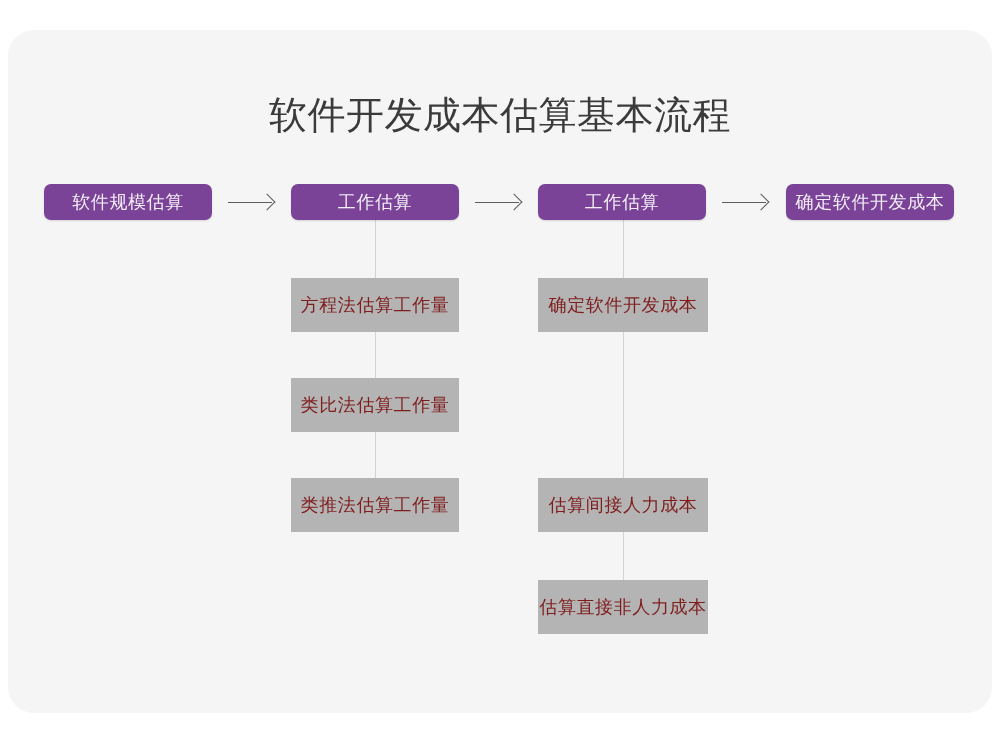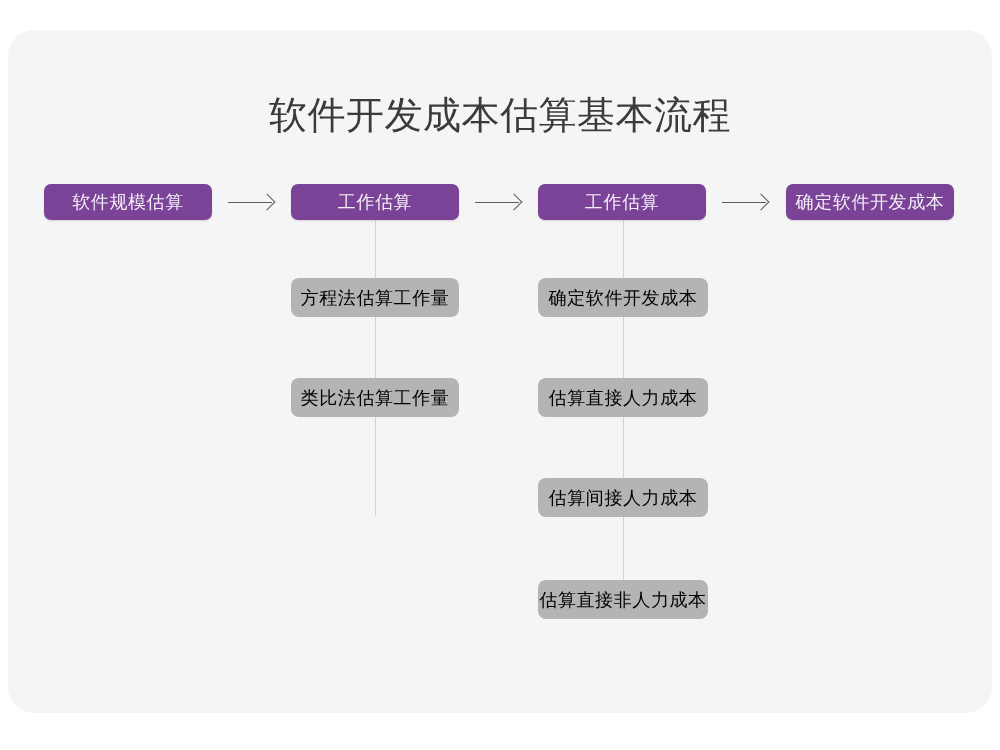--- a/index.html
+++ b/index.html
@@ -60,23 +60,23 @@
 
   .node.primary {
     background: #7b4397;
     color: #f3eef7;
     height: 36px;
     box-shadow: 0 1px 2px rgba(0,0,0,0.14);
   }
 
   .node.sub {
     background: #b4b4b4;
-    color: #000000;
-    height: 39px;
-    border-radius: 8px;
+    color: #7f1d1d;
+    height: 54px;
+    border-radius: 0;
   }
 
   
   #node-size      { left: 44px;  top: 184px; width: 168px; }
   #node-effort    { left: 291px; top: 184px; width: 168px; }
   #node-cost      { left: 538px; top: 184px; width: 168px; }
   #node-final     { left: 786px; top: 184px; width: 168px; }
 
   
   #sub-e-0 { left: 291px; top: 278px; width: 168px; }
@@ -154,19 +154,19 @@
     <span class="shaft"></span>
     <span class="head"></span>
   </div>
   <div class="arrow" id="arrow-3">
     <span class="shaft"></span>
     <span class="head"></span>
   </div>
 
   <div class="node sub" id="sub-e-0">方程法估算工作量</div>
   <div class="node sub" id="sub-e-1">类比法估算工作量</div>
+  <div class="node sub" id="sub-e-2">类推法估算工作量</div>
 
   <div class="node sub" id="sub-c-0">确定软件开发成本</div>
-  <div class="node sub" id="sub-c-1">估算直接人力成本</div>
   <div class="node sub" id="sub-c-2">估算间接人力成本</div>
   <div class="node sub" id="sub-c-3">估算直接非人力成本</div>
 
 </div>
 
 </body></html>

